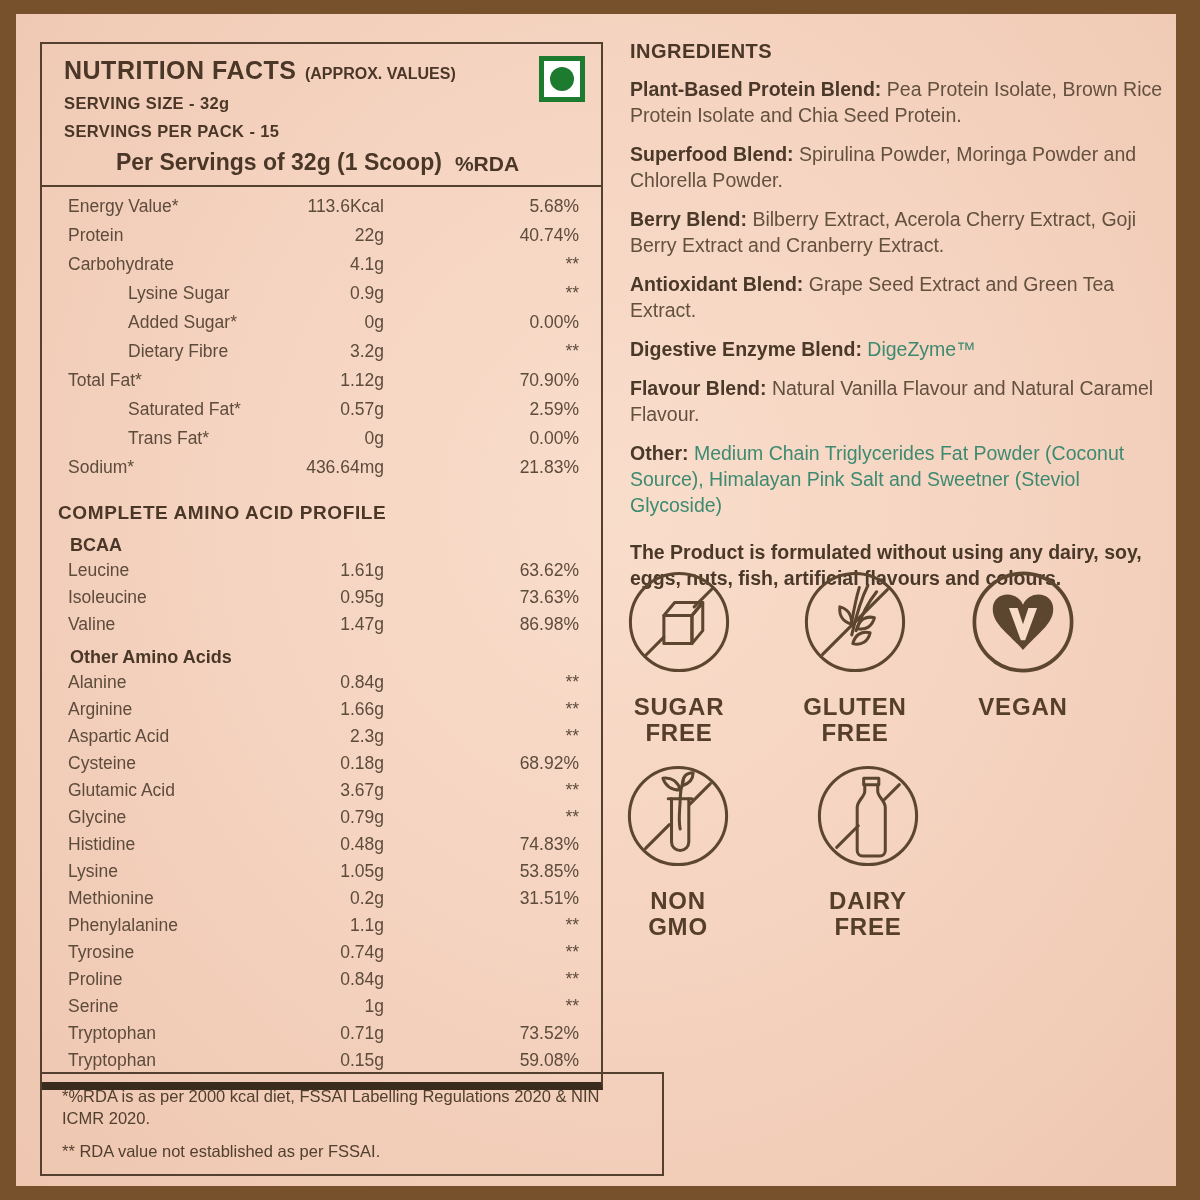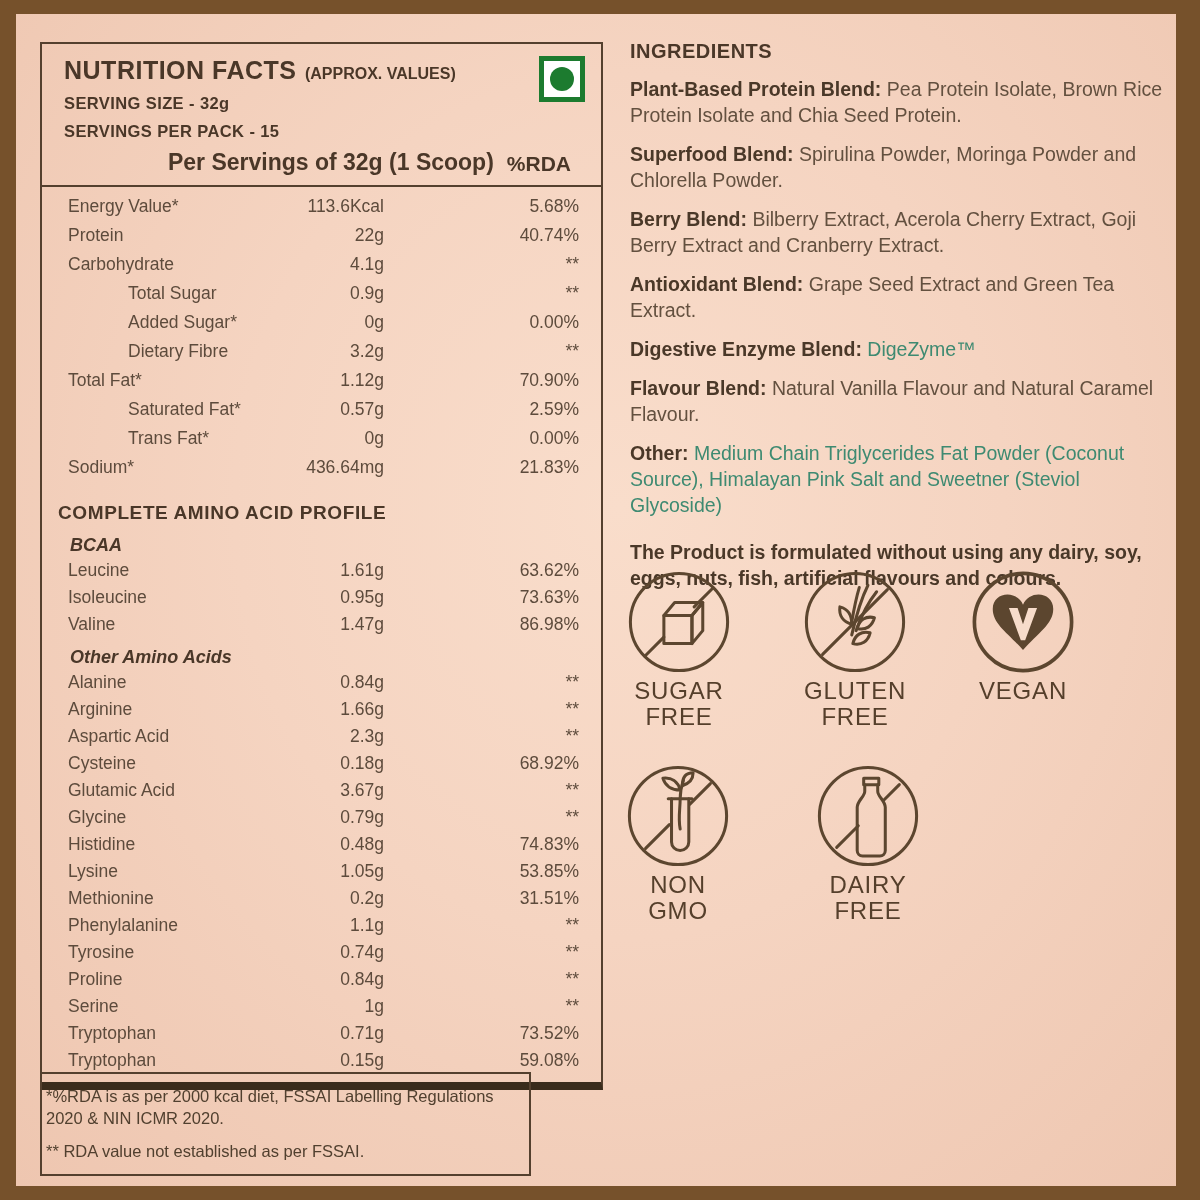--- a/index.html
+++ b/index.html
@@ -14,58 +14,58 @@
   
   .nutri-box {
     position:absolute; left:24px; top:28px; width:563px; box-sizing:border-box;
     border:2px solid #54402e; border-bottom:8px solid #3a2c1c;
     background:transparent;
   }
   .nutri-header { padding:12px 30px 0 22px; position:relative; }
   .nf-title { font-size:25px; font-weight:bold; letter-spacing:.5px; color:#4a3728; }
   .nf-suffix { font-size:16px; font-weight:bold; color:#4a3728; margin-left:4px; }
   .hdr-line { font-size:16.5px; font-weight:bold; letter-spacing:.4px; margin-top:9px; color:#4a3728;}
-  .per-serving-row { display:flex; justify-content:flex-end; align-items:flex-end;
+  .per-serving-row { display:flex; justify-content:center; align-items:flex-end;
     margin-top:8px; padding-bottom:9px;gap:13px; }
   .per-serving { font-size:23px; font-weight:bold; color:#4a3728; }
   .rda-head { font-size:21px; font-weight:bold; color:#4a3728; }
   .veg-mark {
     position:absolute; top:12px; right:16px; width:46px; height:46px; box-sizing:border-box;
     background:#ffffff; border:5px solid #1c7b2f; display:flex; align-items:center; justify-content:center;
   }
   .veg-mark .dot { width:24px; height:24px; border-radius:50%; background:#1c7b2f; }
   .nutri-table { border-top:2px solid #54402e; padding:5px 0 8px 0; }
   .nrow { display:grid; grid-template-columns:1fr 120px 195px; align-items:baseline;
     height:29px; line-height:29px; padding:0 22px 0 26px; font-size:17.5px; color:#5d4b3c; }
   .nrow.amino { height:27px; line-height:27px; }
   .nrow .lab { white-space:nowrap; }
   .nrow.ind .lab { padding-left:60px; }
   .nrow .amt { text-align:right; white-space:nowrap; }
   .nrow .rda { text-align:right; white-space:nowrap; }
   .amino-title { font-size:19px; font-weight:bold; letter-spacing:.6px; color:#4a3728;
     padding:0 22px 0 16px; margin-top:18px; line-height:26px; }
   .sec-head { font-size:18px; font-weight:bold; color:#4a3728; padding-left:28px;
-    line-height:24px; margin-top:7px;font-style:italic; }
+    line-height:24px; margin-top:7px; }
   .footnote-box {
-    position:absolute; left:24px; top:1058px; width:491px; box-sizing:border-box;
-    border:2px solid #54402e; padding:11px 20px 12px 4px;
+    position:absolute; left:24px; top:1058px; width:624px; box-sizing:border-box;
+    border:2px solid #54402e; padding:11px 20px 12px 20px;
   }
   .footnote-box p { margin:0; font-size:16.5px; line-height:22px; color:#51402f; }
   .footnote-box p + p { margin-top:11px; }
   
   .right-col { position:absolute; left:614px; top:26px; width:546px; }
   .ing-title { font-size:20px; font-weight:bold; letter-spacing:.5px; margin:0 0 13px 0; color:#4a3728; }
   .ing { margin:0 0 13px 0; font-size:19.5px; line-height:26px; color:#63503f; }
   .ing b { color:#4a3828; }
   .teal { color:#3e8a71; }
   .formulated-note { margin:21px 0 0 0; font-size:19.5px; line-height:26px; font-weight:bold; color:#4a3828; }
   
   .badge { position:absolute; width:124px; text-align:center; }
   .badge svg { display:block; margin:0 auto; }
-  .badge .blabel { margin-top:2px; font-size:24px; line-height:26px; font-weight:normal;
+  .badge .blabel { margin-top:18px; font-size:24px; line-height:26px; font-weight:bold;
     letter-spacing:.8px; color:#553f2b; }
   .icon-stroke { stroke:#5c462f; stroke-width:2.8; fill:none; stroke-linecap:round; stroke-linejoin:round; }
 </style>
 </head>
 <body>
 
 <div class="canvas">
 
   <div class="nutri-box">
     <div class="nutri-header">
@@ -94,21 +94,21 @@
             <span class="lab">Protein</span>
             <span class="amt">22g</span>
             <span class="rda">40.74%</span>
           </div>
           <div class="nrow">
             <span class="lab">Carbohydrate</span>
             <span class="amt">4.1g</span>
             <span class="rda">**</span>
           </div>
           <div class="nrow ind">
-            <span class="lab">Total Sugar</span>
+            <span class="lab">Lysine Sugar</span>
             <span class="amt">0.9g</span>
             <span class="rda">**</span>
           </div>
           <div class="nrow ind">
             <span class="lab">Added Sugar*</span>
             <span class="amt">0g</span>
             <span class="rda">0.00%</span>
           </div>
           <div class="nrow ind">
             <span class="lab">Dietary Fibre</span>

